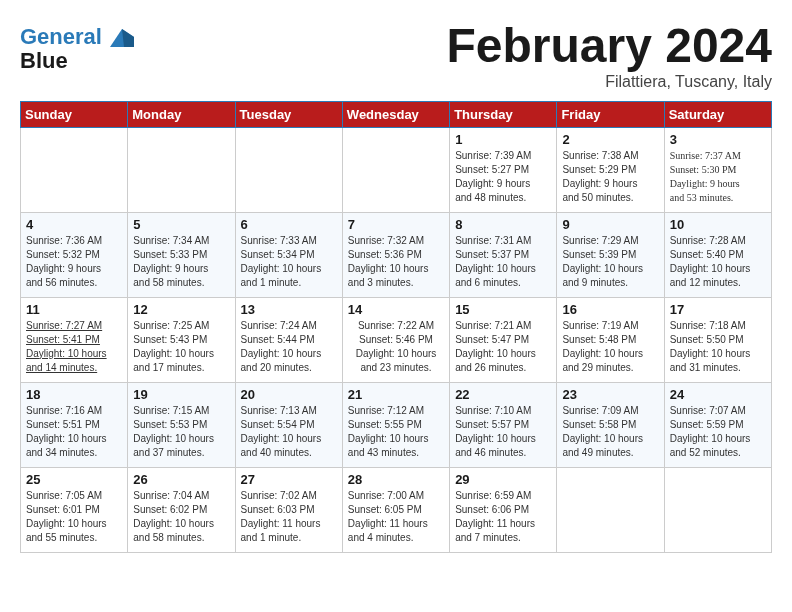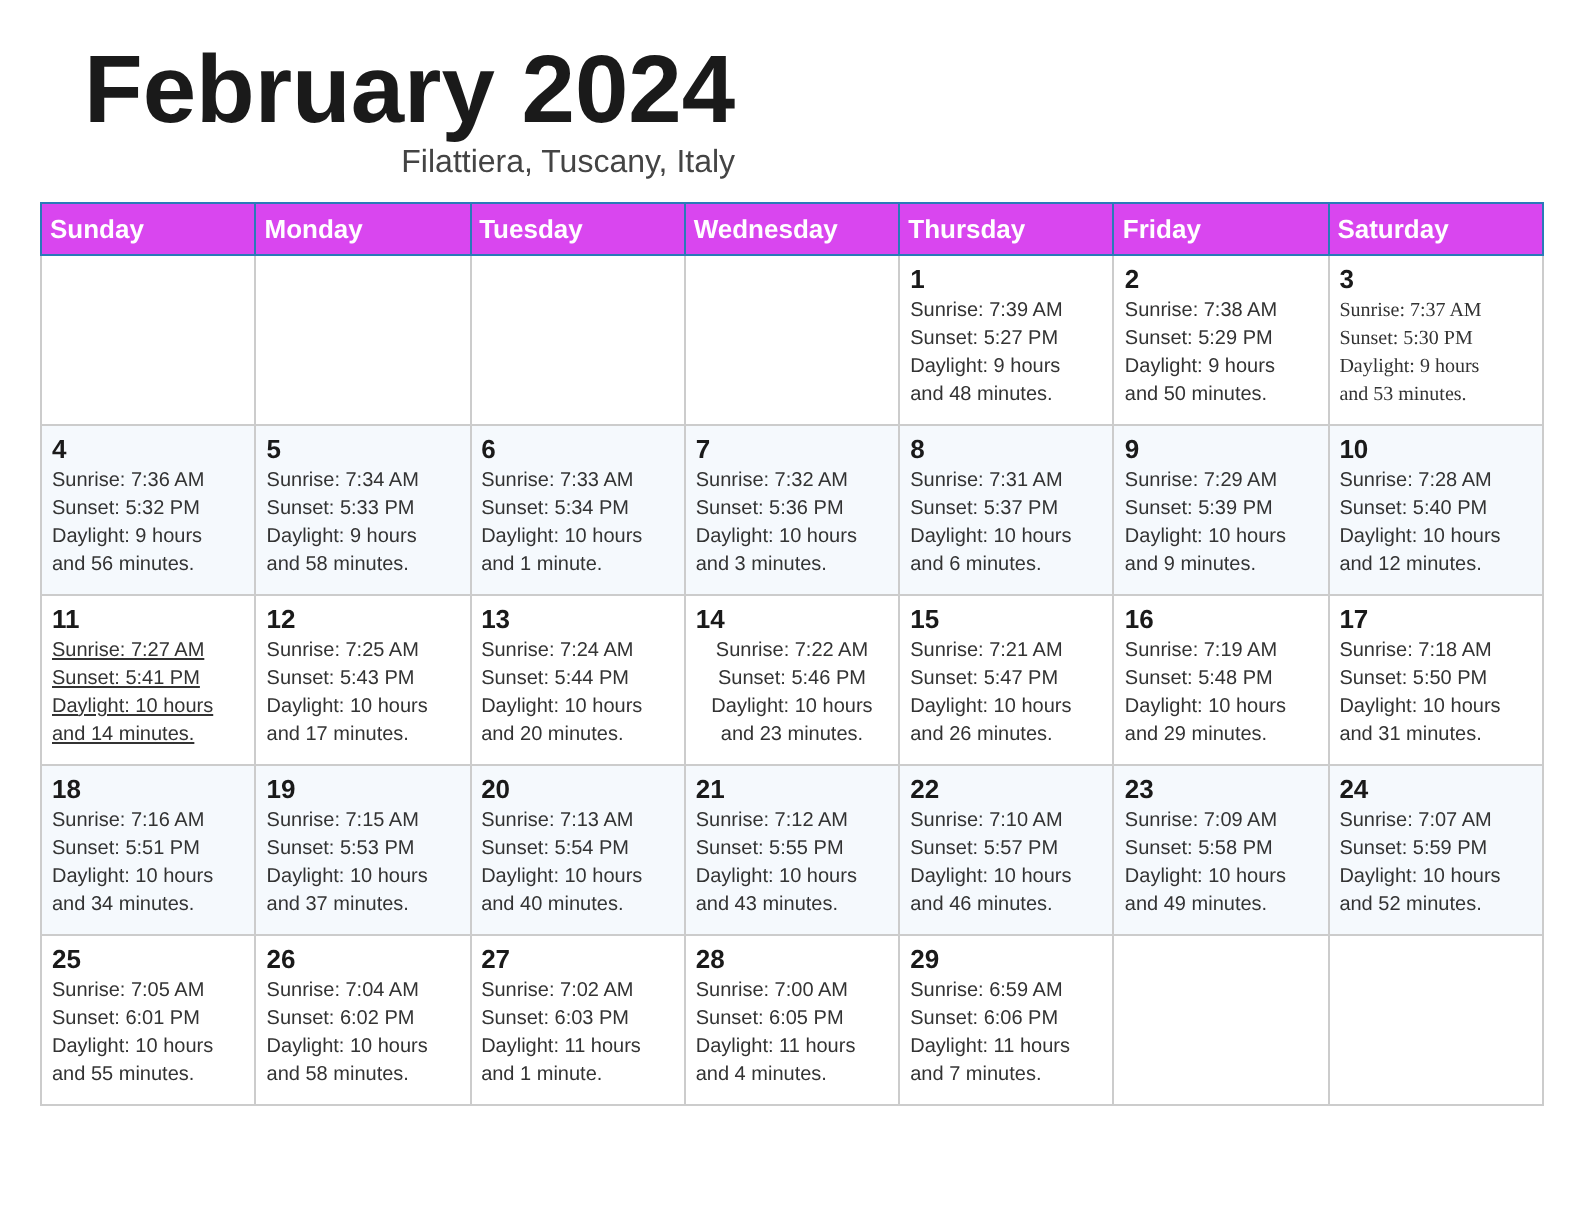--- a/index.html
+++ b/index.html
@@ -70,26 +70,38 @@
     }
     .empty-cell {
       background: #f9f9f9;
     }
     tr:nth-child(even) td {
       background-color: #f5f9fd;
     }
     tr:nth-child(odd) td {
       background-color: #fff;
     }
-    thead tr th { background-color: #d946ef; }
+    thead tr th { background-color: #b91c1c; }
   </style>
 </head>
 <body>
 
 <div class="header-area">
+  <div class="logo">
+    <div>
+      <div style="font-size:22px;font-weight:bold;color:#1a1a1a;line-height:1.1;">
+        <span style="color:#2a7ab8;">General</span>
+        <svg width="24" height="18" viewBox="0 0 24 18" style="display:inline-block;vertical-align:middle;margin-left:2px;">
+          <polygon points="0,18 12,0 24,8 14,18" fill="#2a7ab8"></polygon>
+          <polygon points="12,0 24,8 24,18 14,18" fill="#1a5a8a"></polygon>
+        </svg>
+      </div>
+      <div style="font-size:22px;font-weight:bold;color:#1a1a1a;line-height:1.1;">Blue</div>
+    </div>
+  </div>
   <div class="title-area">
     <div class="calendar-title">February 2024</div>
     <div class="calendar-subtitle">Filattiera, Tuscany, Italy</div>
   </div>
 </div>
 
 <table>
   <thead>
     <tr>
       <th>Sunday</th>

